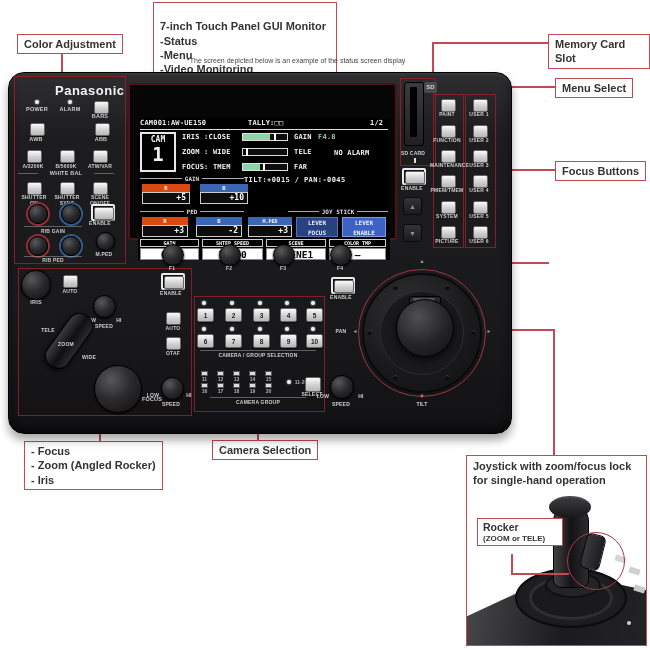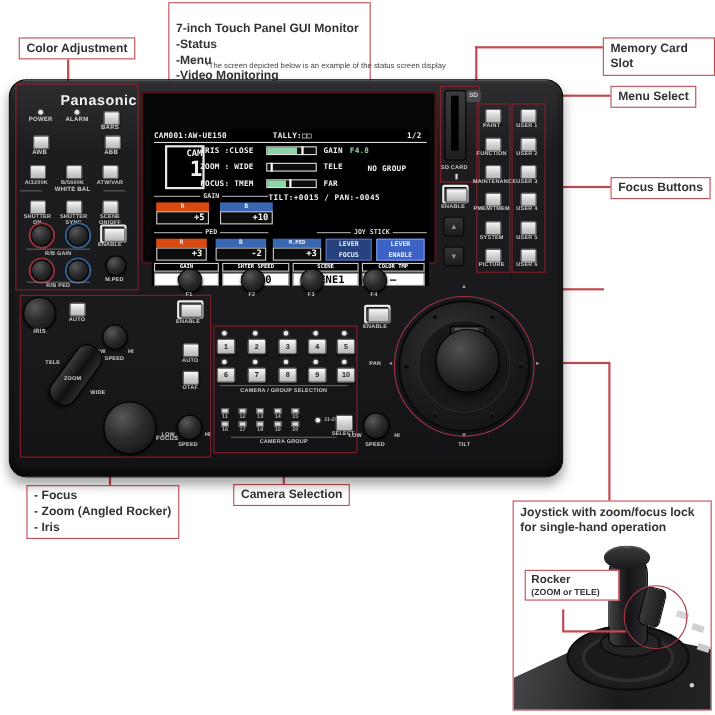--- a/index.html
+++ b/index.html
@@ -99,37 +99,37 @@
   <div class="device"></div>
   <div class="abs" style="left:55px;top:83px;font:700 13px 'Liberation Sans',sans-serif;color:#f2f2f2;letter-spacing:.5px">Panasonic</div>
   <div class="abs" style="left:160px;top:88px;font:700 6px 'Liberation Sans',sans-serif;color:#9a9a9a">AW-RP150</div>
 
   <div class="bezel"></div>
   <div class="scr">
     <div class="t" style="left:2px;top:2px">CAM001:AW-UE150</div>
     <div class="t" style="left:110px;top:2px">TALLY:□□</div>
     <div class="t" style="left:232px;top:2px">1/2</div>
     <div class="abs" style="left:2px;top:11px;width:248px;height:1px;background:#ddd"></div>
-    <div class="abs" style="left:12px;top:14px;width:36px;height:40px;border:2px solid #e8e8e8;box-sizing:border-box;text-align:right">
+    <div class="abs" style="left:2px;top:14px;width:36px;height:40px;border:2px solid #e8e8e8;box-sizing:border-box;text-align:center">
       <div style="font:700 8px/1.4 'DejaVu Sans Mono',monospace">CAM</div>
       <div style="font:700 19px/1 'DejaVu Sans Mono',monospace">1</div>
     </div>
     <div class="t" style="left:44px;top:16px">IRIS :CLOSE</div>
     <div class="bar" style="left:104px;top:15px">
         <i style="width:62%"></i>
         <b style="left:70%"></b>
       </div>
     <div class="t" style="left:156px;top:16px">GAIN</div>
     <div class="t" style="left:180px;top:16px;color:#8fd3a8">F4.8</div>
     <div class="t" style="left:44px;top:31px">ZOOM : WIDE</div>
     <div class="bar" style="left:104px;top:30px">
         <b style="left:6%"></b>
       </div>
     <div class="t" style="left:156px;top:31px">TELE</div>
-    <div class="t" style="left:196px;top:32px">NO GROUP</div>
+    <div class="t" style="left:196px;top:32px">NO ALARM</div>
     <div class="t" style="left:44px;top:46px">FOCUS: TMEM</div>
     <div class="bar" style="left:104px;top:45px">
         <i style="width:38%"></i>
         <b style="left:46%"></b>
       </div>
     <div class="t" style="left:156px;top:46px">FAR</div>
 
     <div class="sect" style="left:2px;top:57px;width:104px">
         <span>GAIN</span>
       </div>

